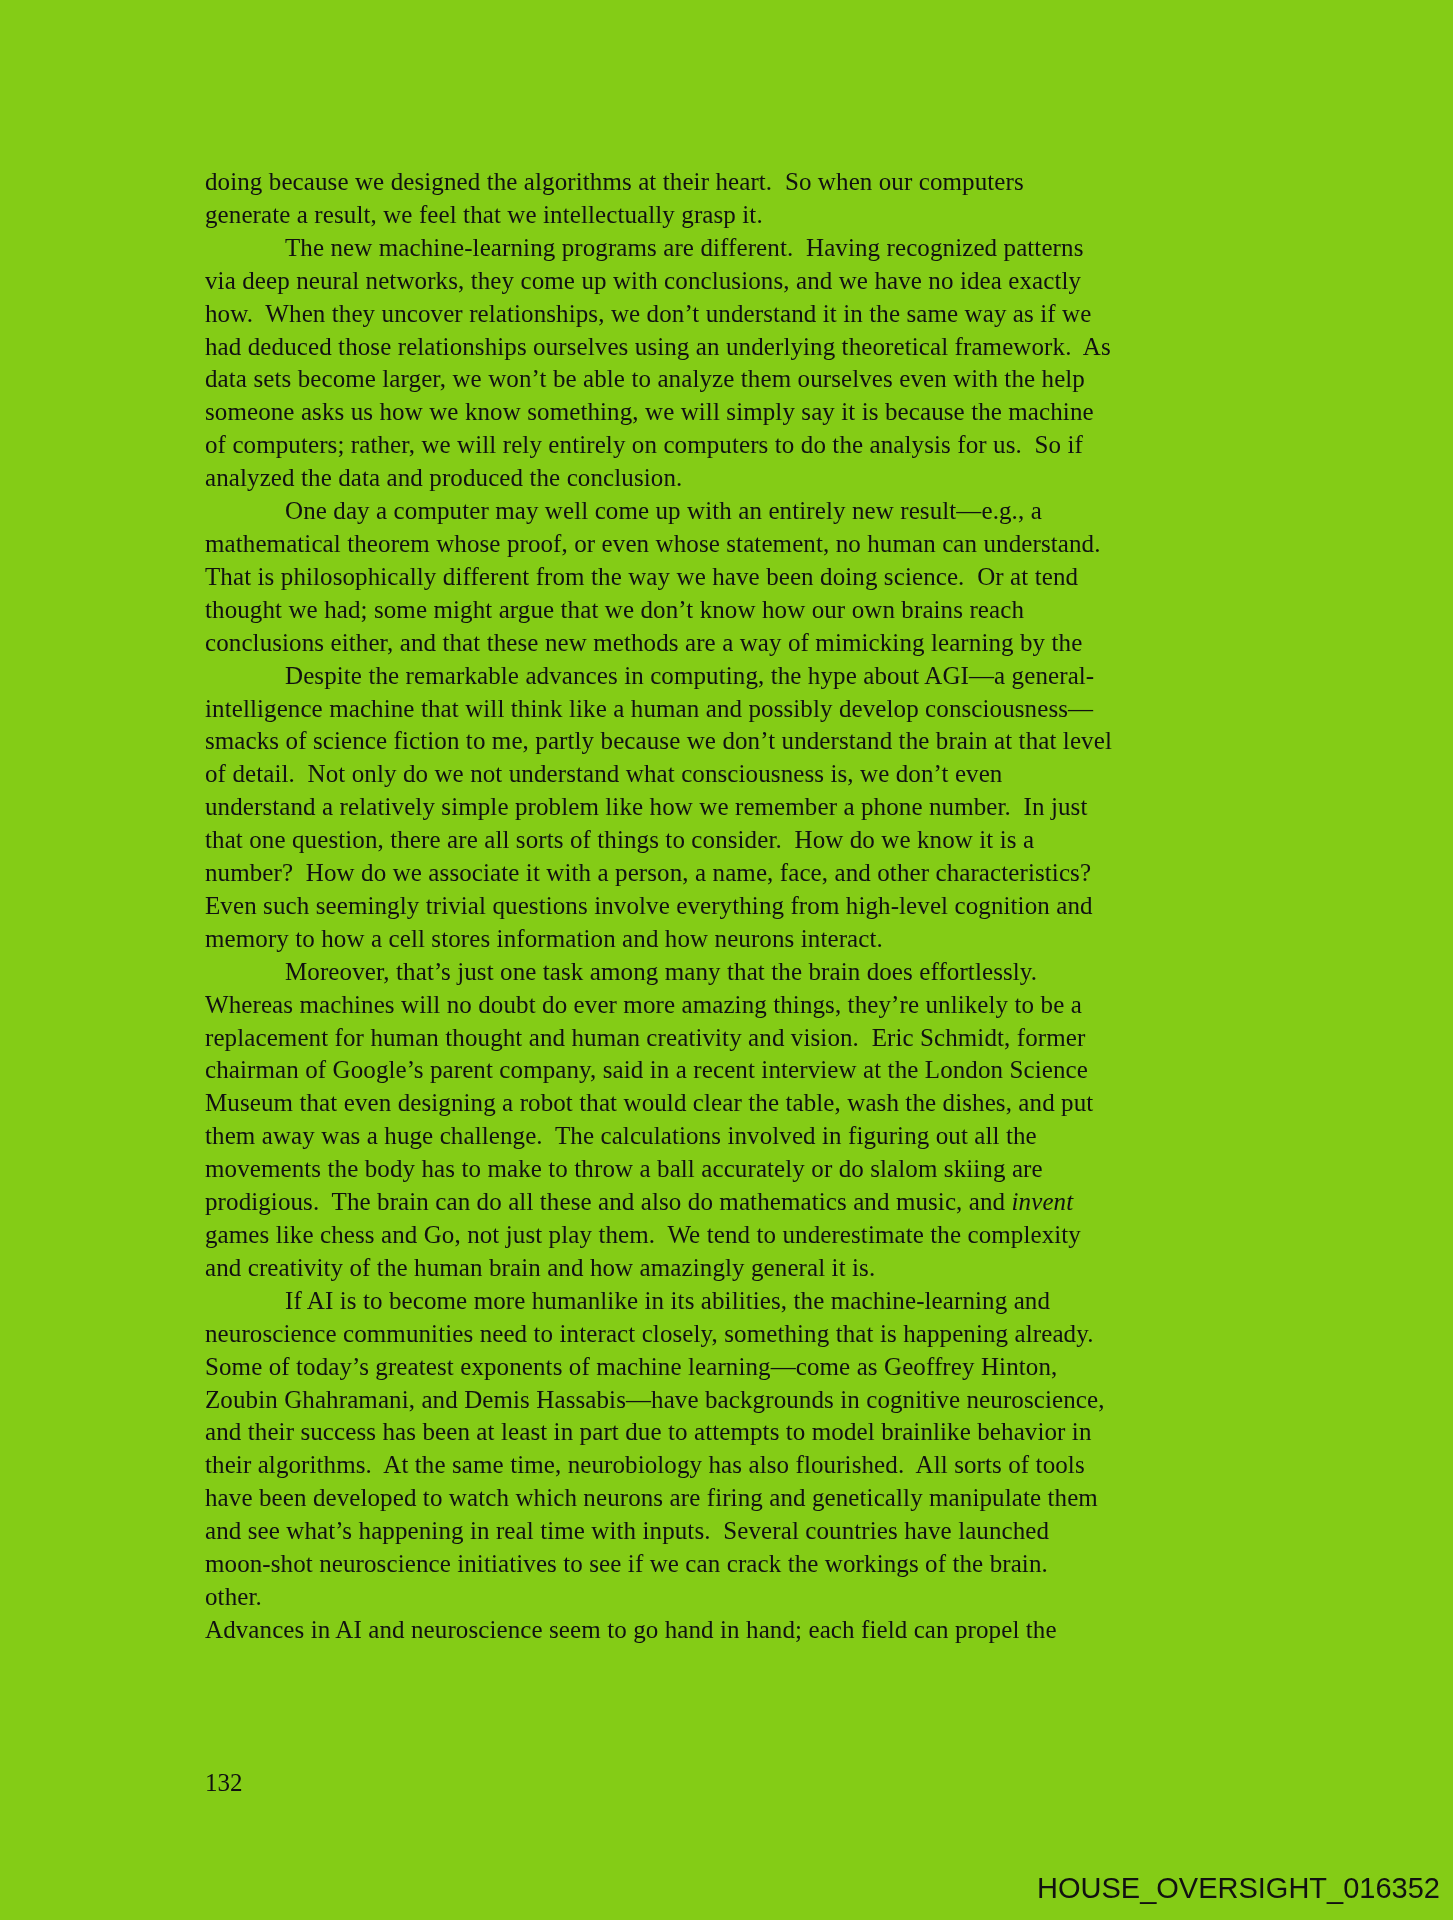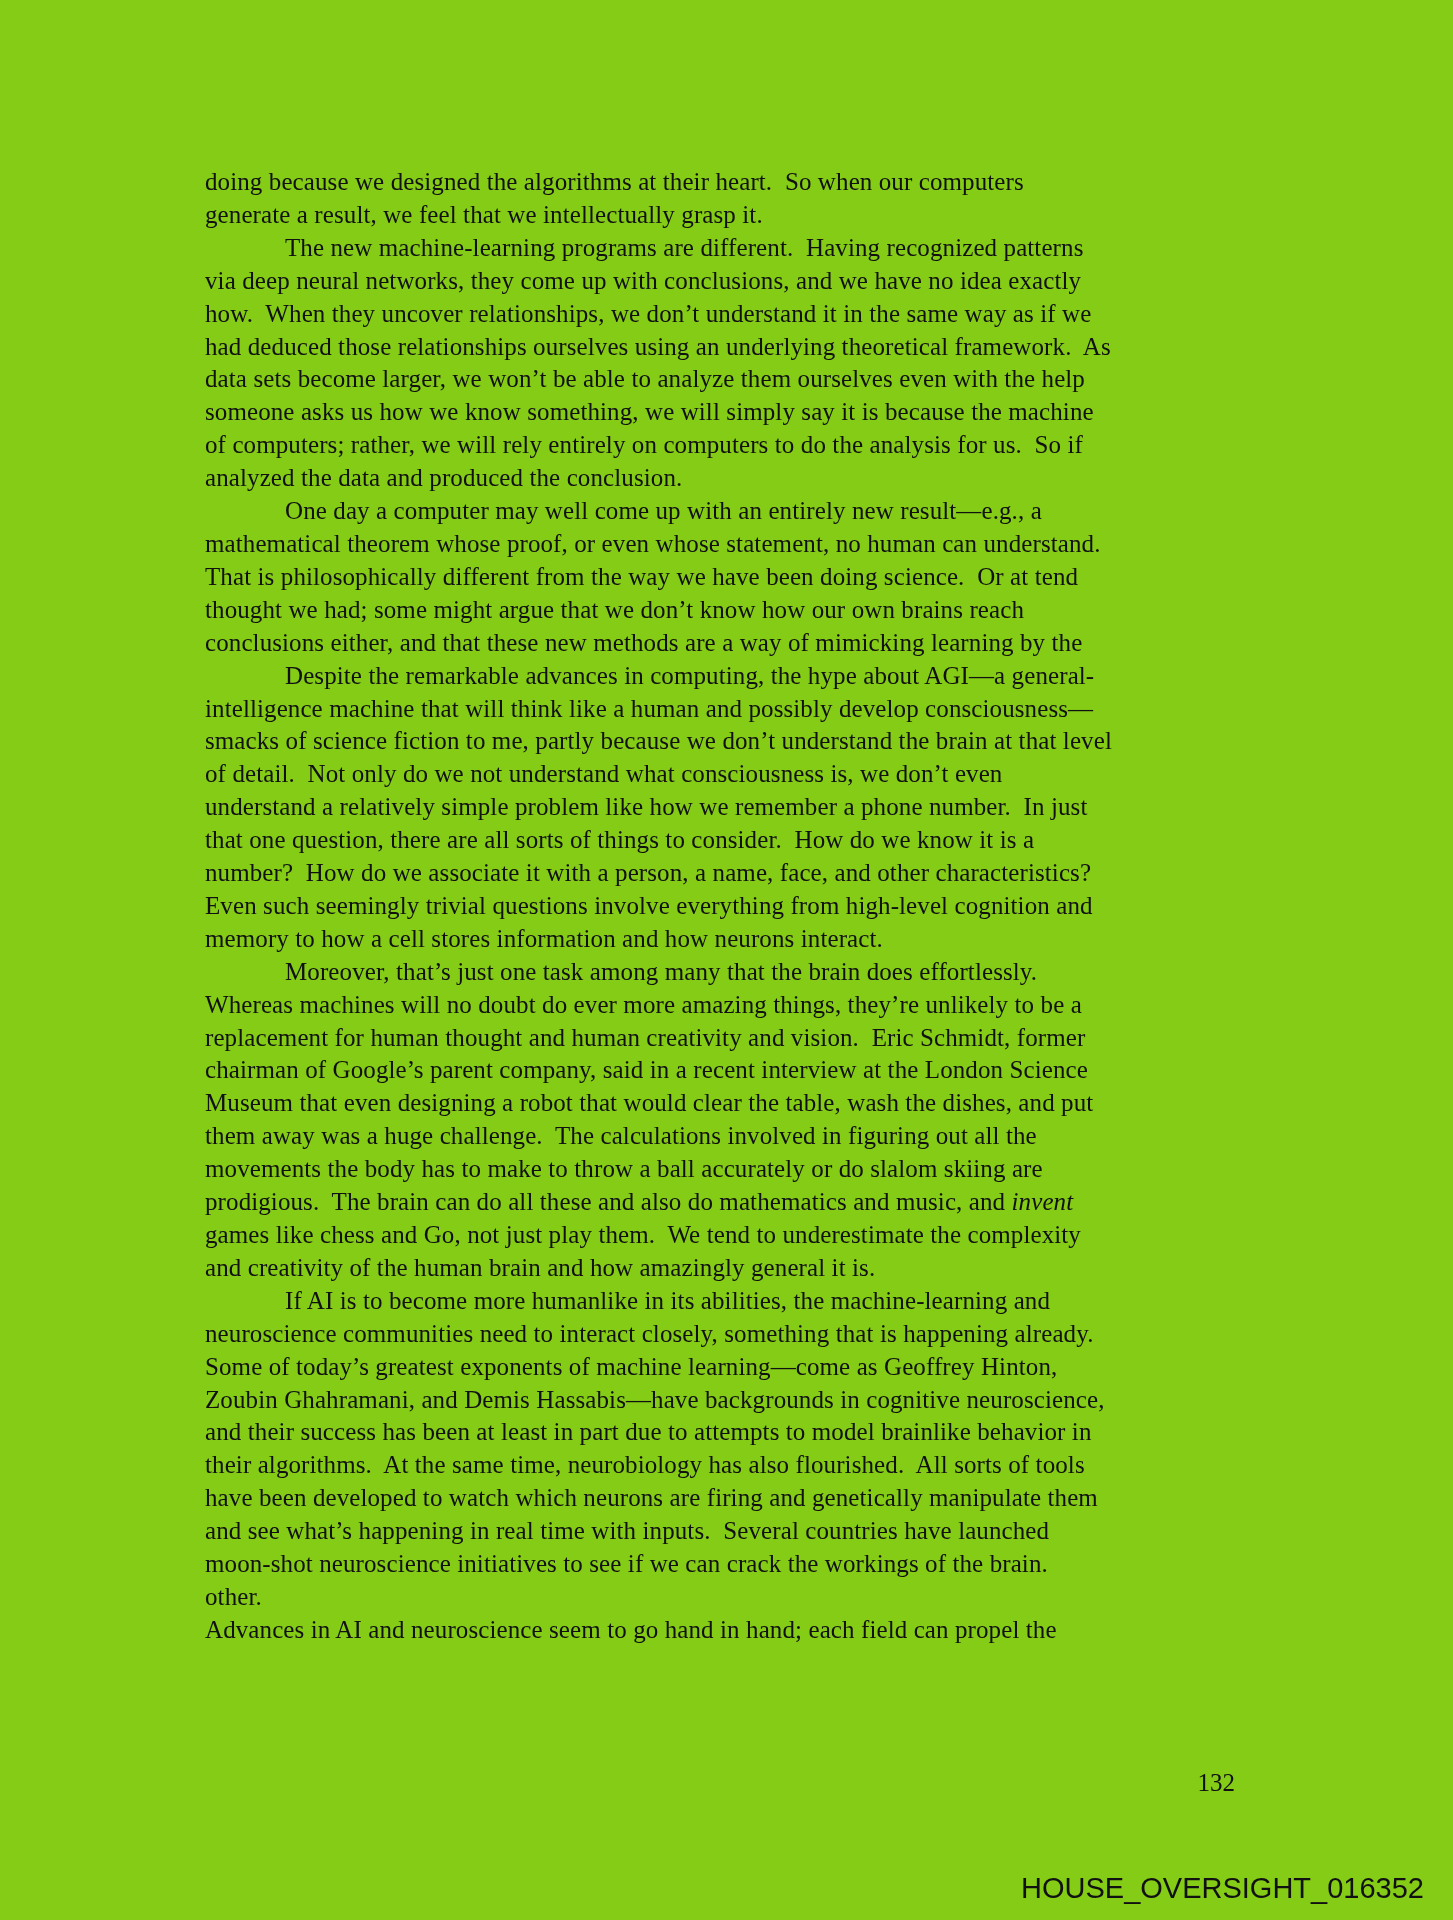--- a/index.html
+++ b/index.html
@@ -32,29 +32,28 @@
   }
   .para { margin: 0; padding: 0; }
   .line { white-space: pre; }
   .para.indent .line:first-child { text-indent: 80px; }
   .italic { font-style: italic; }
   .page-number {
     position: absolute;
     left: 205px;
     top: 1766px;
     width: 1030px;
-    text-align: right;
     padding-right: 13px;
     font-size: 25px;
     line-height: 33px;
   }
   .footer-stamp {
     position: absolute;
     top: 1872px;
-    right: 29px;
+    right: 13px;
     font-family: "Liberation Sans", sans-serif;
     font-size: 29px;
     line-height: 32px;
     color: #111;
   }
 </style>
 </head>
 <body>
 
 <div class="page">

